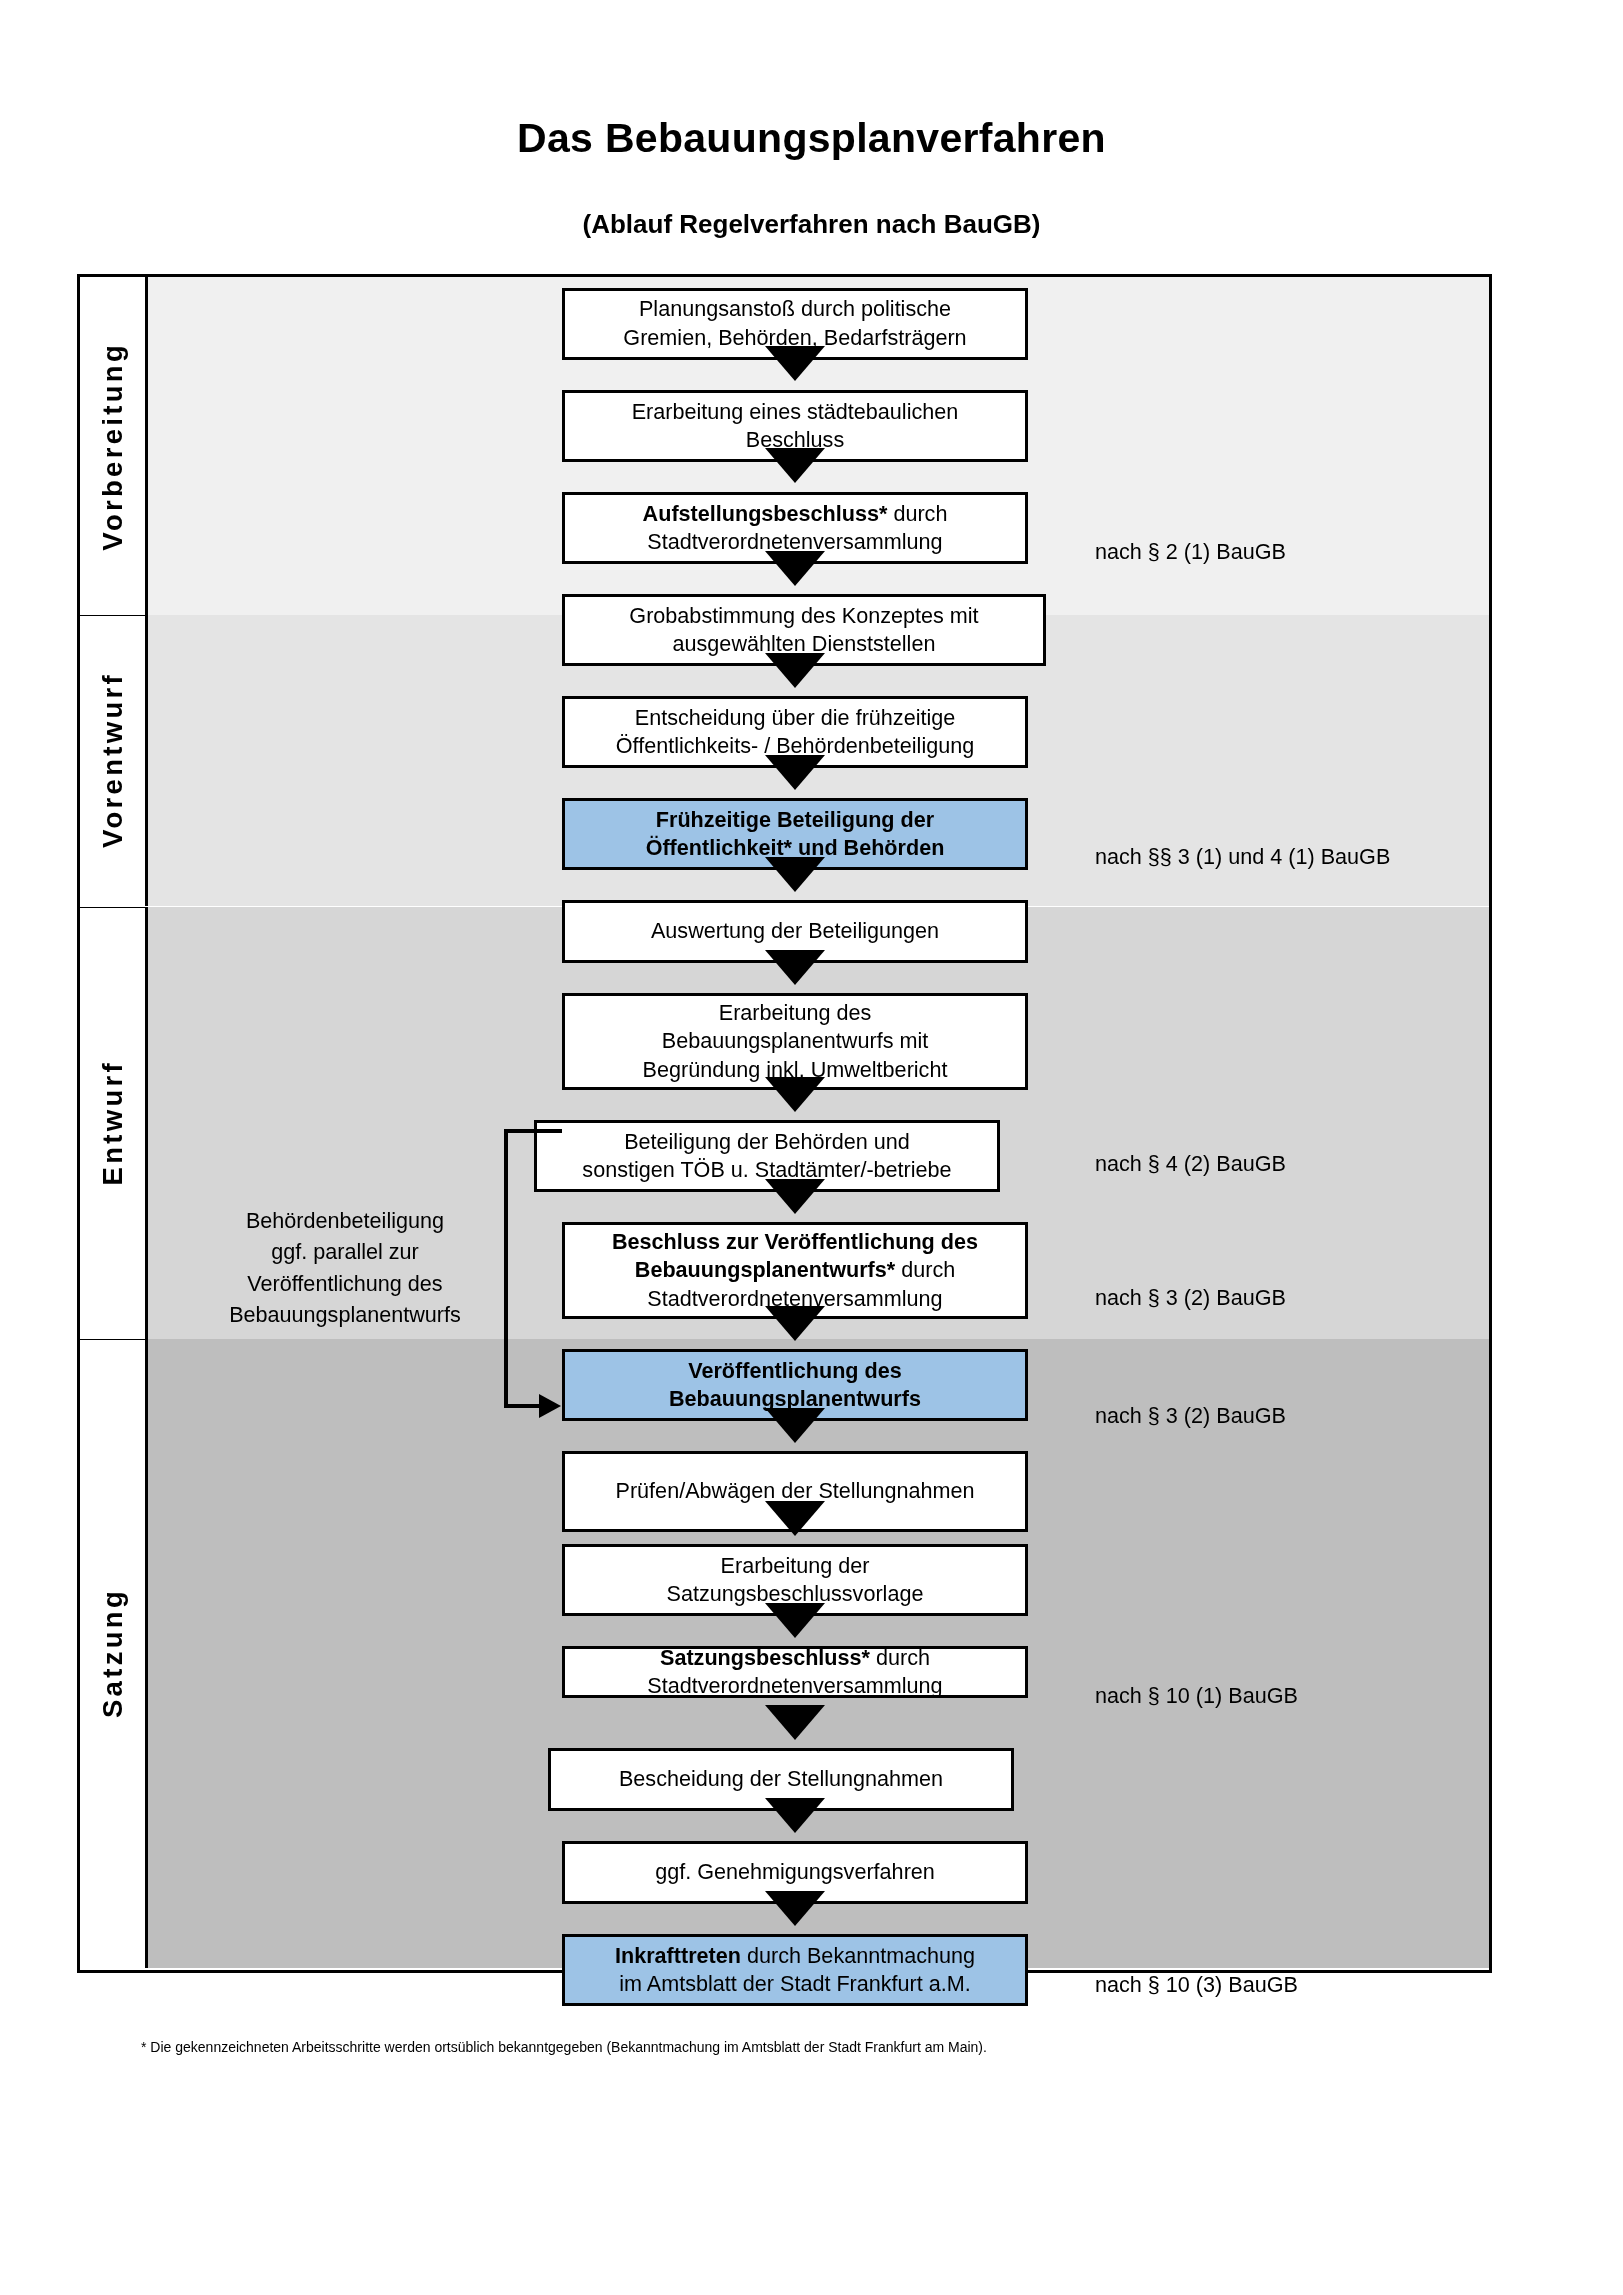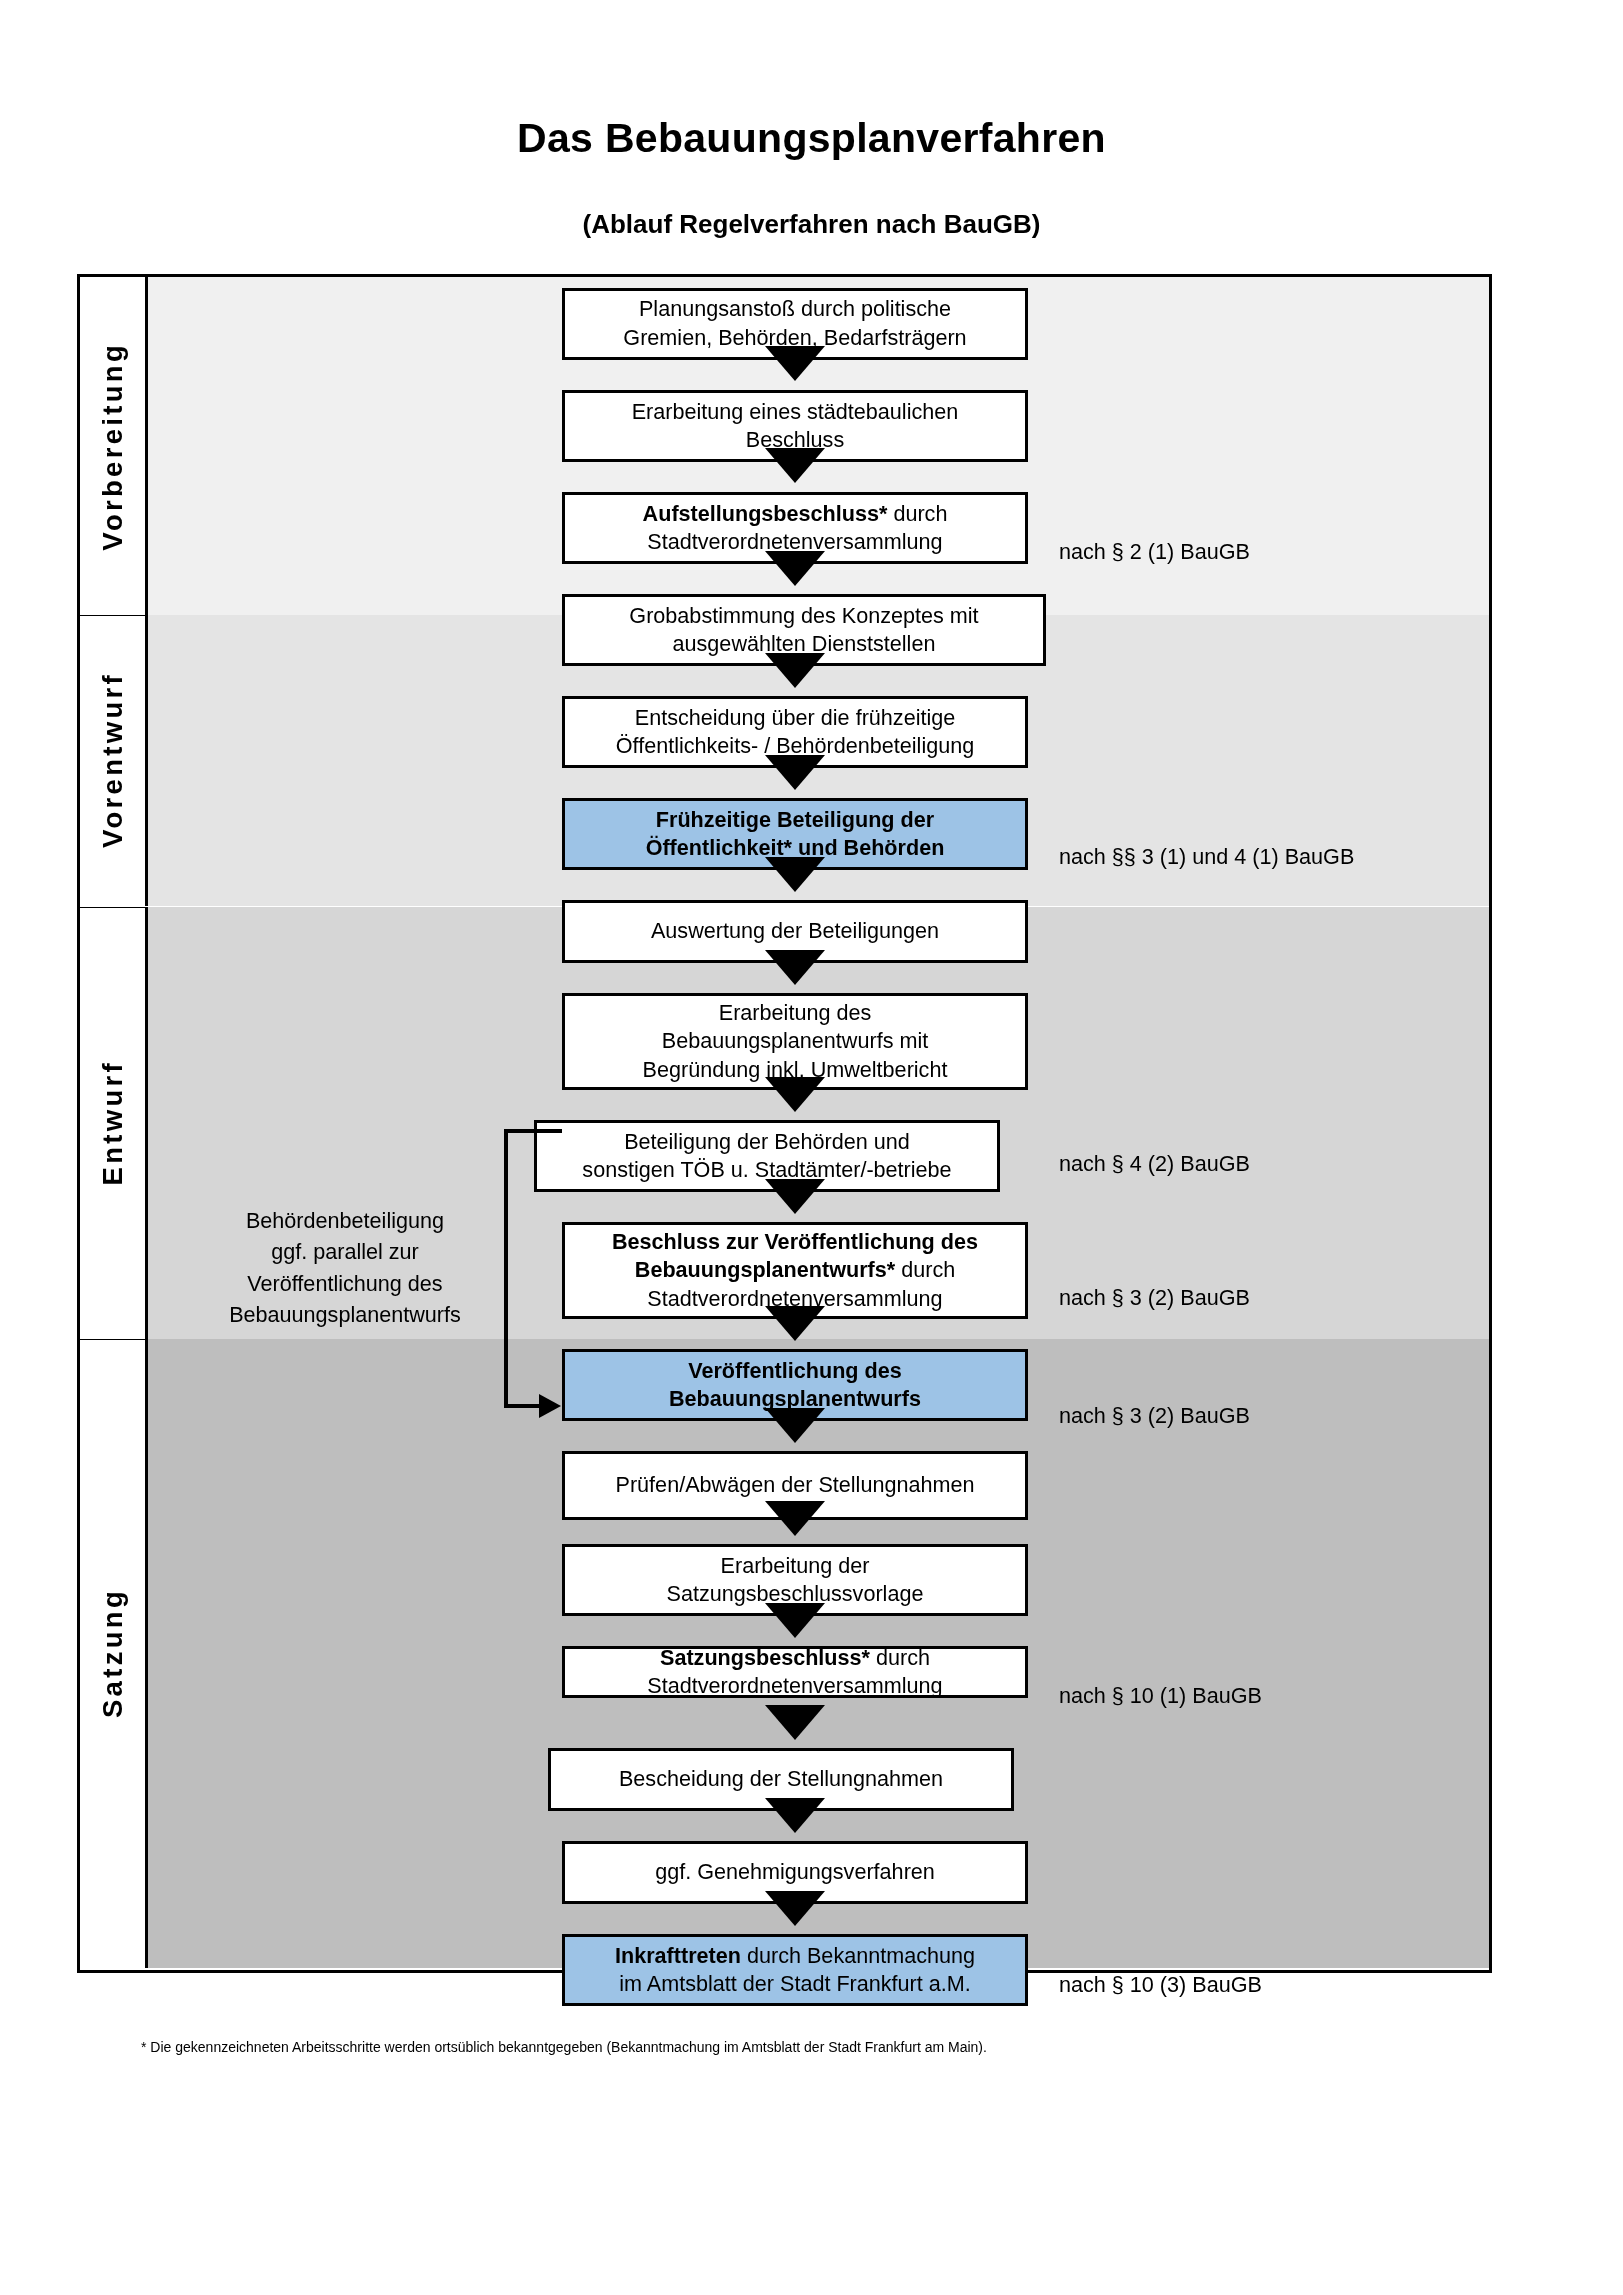--- a/index.html
+++ b/index.html
@@ -20,21 +20,21 @@
   .node{position:absolute;box-sizing:border-box;border:3.9px solid #000;background:#ffffff;
         display:flex;flex-direction:column;align-items:center;justify-content:center;
         font-size:21.6px;line-height:1.30;text-align:center;padding:2.6px 6.5px;z-index:5;}
   .node.blue{background:#9DC3E6;}
   .node .ln{display:block;white-space:nowrap;}
   .node .b{font-weight:bold;}
 
   .arrow{position:absolute;width:0;height:0;border-left:30px solid transparent;border-right:30px solid transparent;
          border-top:35px solid #000;z-index:9;}
 
-  .lref{position:absolute;font-size:21.6px;white-space:nowrap;z-index:6;}
+  .lref{position:absolute;font-size:21.6px;white-space:nowrap;z-index:6;margin-left:36px;}
 
   #sidenote{position:absolute;font-size:21.6px;line-height:1.45;text-align:center;z-index:6;}
 
   .conn{position:absolute;background:#000;z-index:7;}
   #conn-head{position:absolute;width:0;height:0;border-top:12.4px solid transparent;border-bottom:12.4px solid transparent;
              border-left:22px solid #000;z-index:8;}
 
   #footnote{position:absolute;left:141px;top:2036px;width:1355px;font-size:14px;line-height:1.65;}
 </style>
 </head>
@@ -112,21 +112,21 @@
       </div>
       <div class="node" style="left: 482px; top: 945px; width: 466px; height: 97px;">
         <span class="ln b">Beschluss zur Veröffentlichung des</span>
         <span class="ln"><span class="b">Bebauungsplanentwurfs*</span><span> durch</span></span>
         <span class="ln">Stadtverordnetenversammlung</span>
       </div>
       <div class="node blue" style="left: 482px; top: 1072px; width: 466px; height: 72px;">
         <span class="ln b">Veröffentlichung des</span>
         <span class="ln b">Bebauungsplanentwurfs</span>
       </div>
-      <div class="node" style="left: 482px; top: 1174px; width: 466px; height: 69px; justify-content: center;">
+      <div class="node" style="left: 482px; top: 1174px; width: 466px; height: 81px; justify-content: center;">
         <span class="ln">Prüfen/Abwägen der Stellungnahmen</span>
       </div>
       <div class="node" style="left: 482px; top: 1267px; width: 466px; height: 72px;">
         <span class="ln">Erarbeitung der</span>
         <span class="ln">Satzungsbeschlussvorlage</span>
       </div>
       <div class="node" style="left: 482px; top: 1369px; width: 466px; height: 52px;">
         <span class="ln"><span class="b">Satzungsbeschluss*</span><span> durch</span></span>
         <span class="ln">Stadtverordnetenversammlung</span>
       </div>

